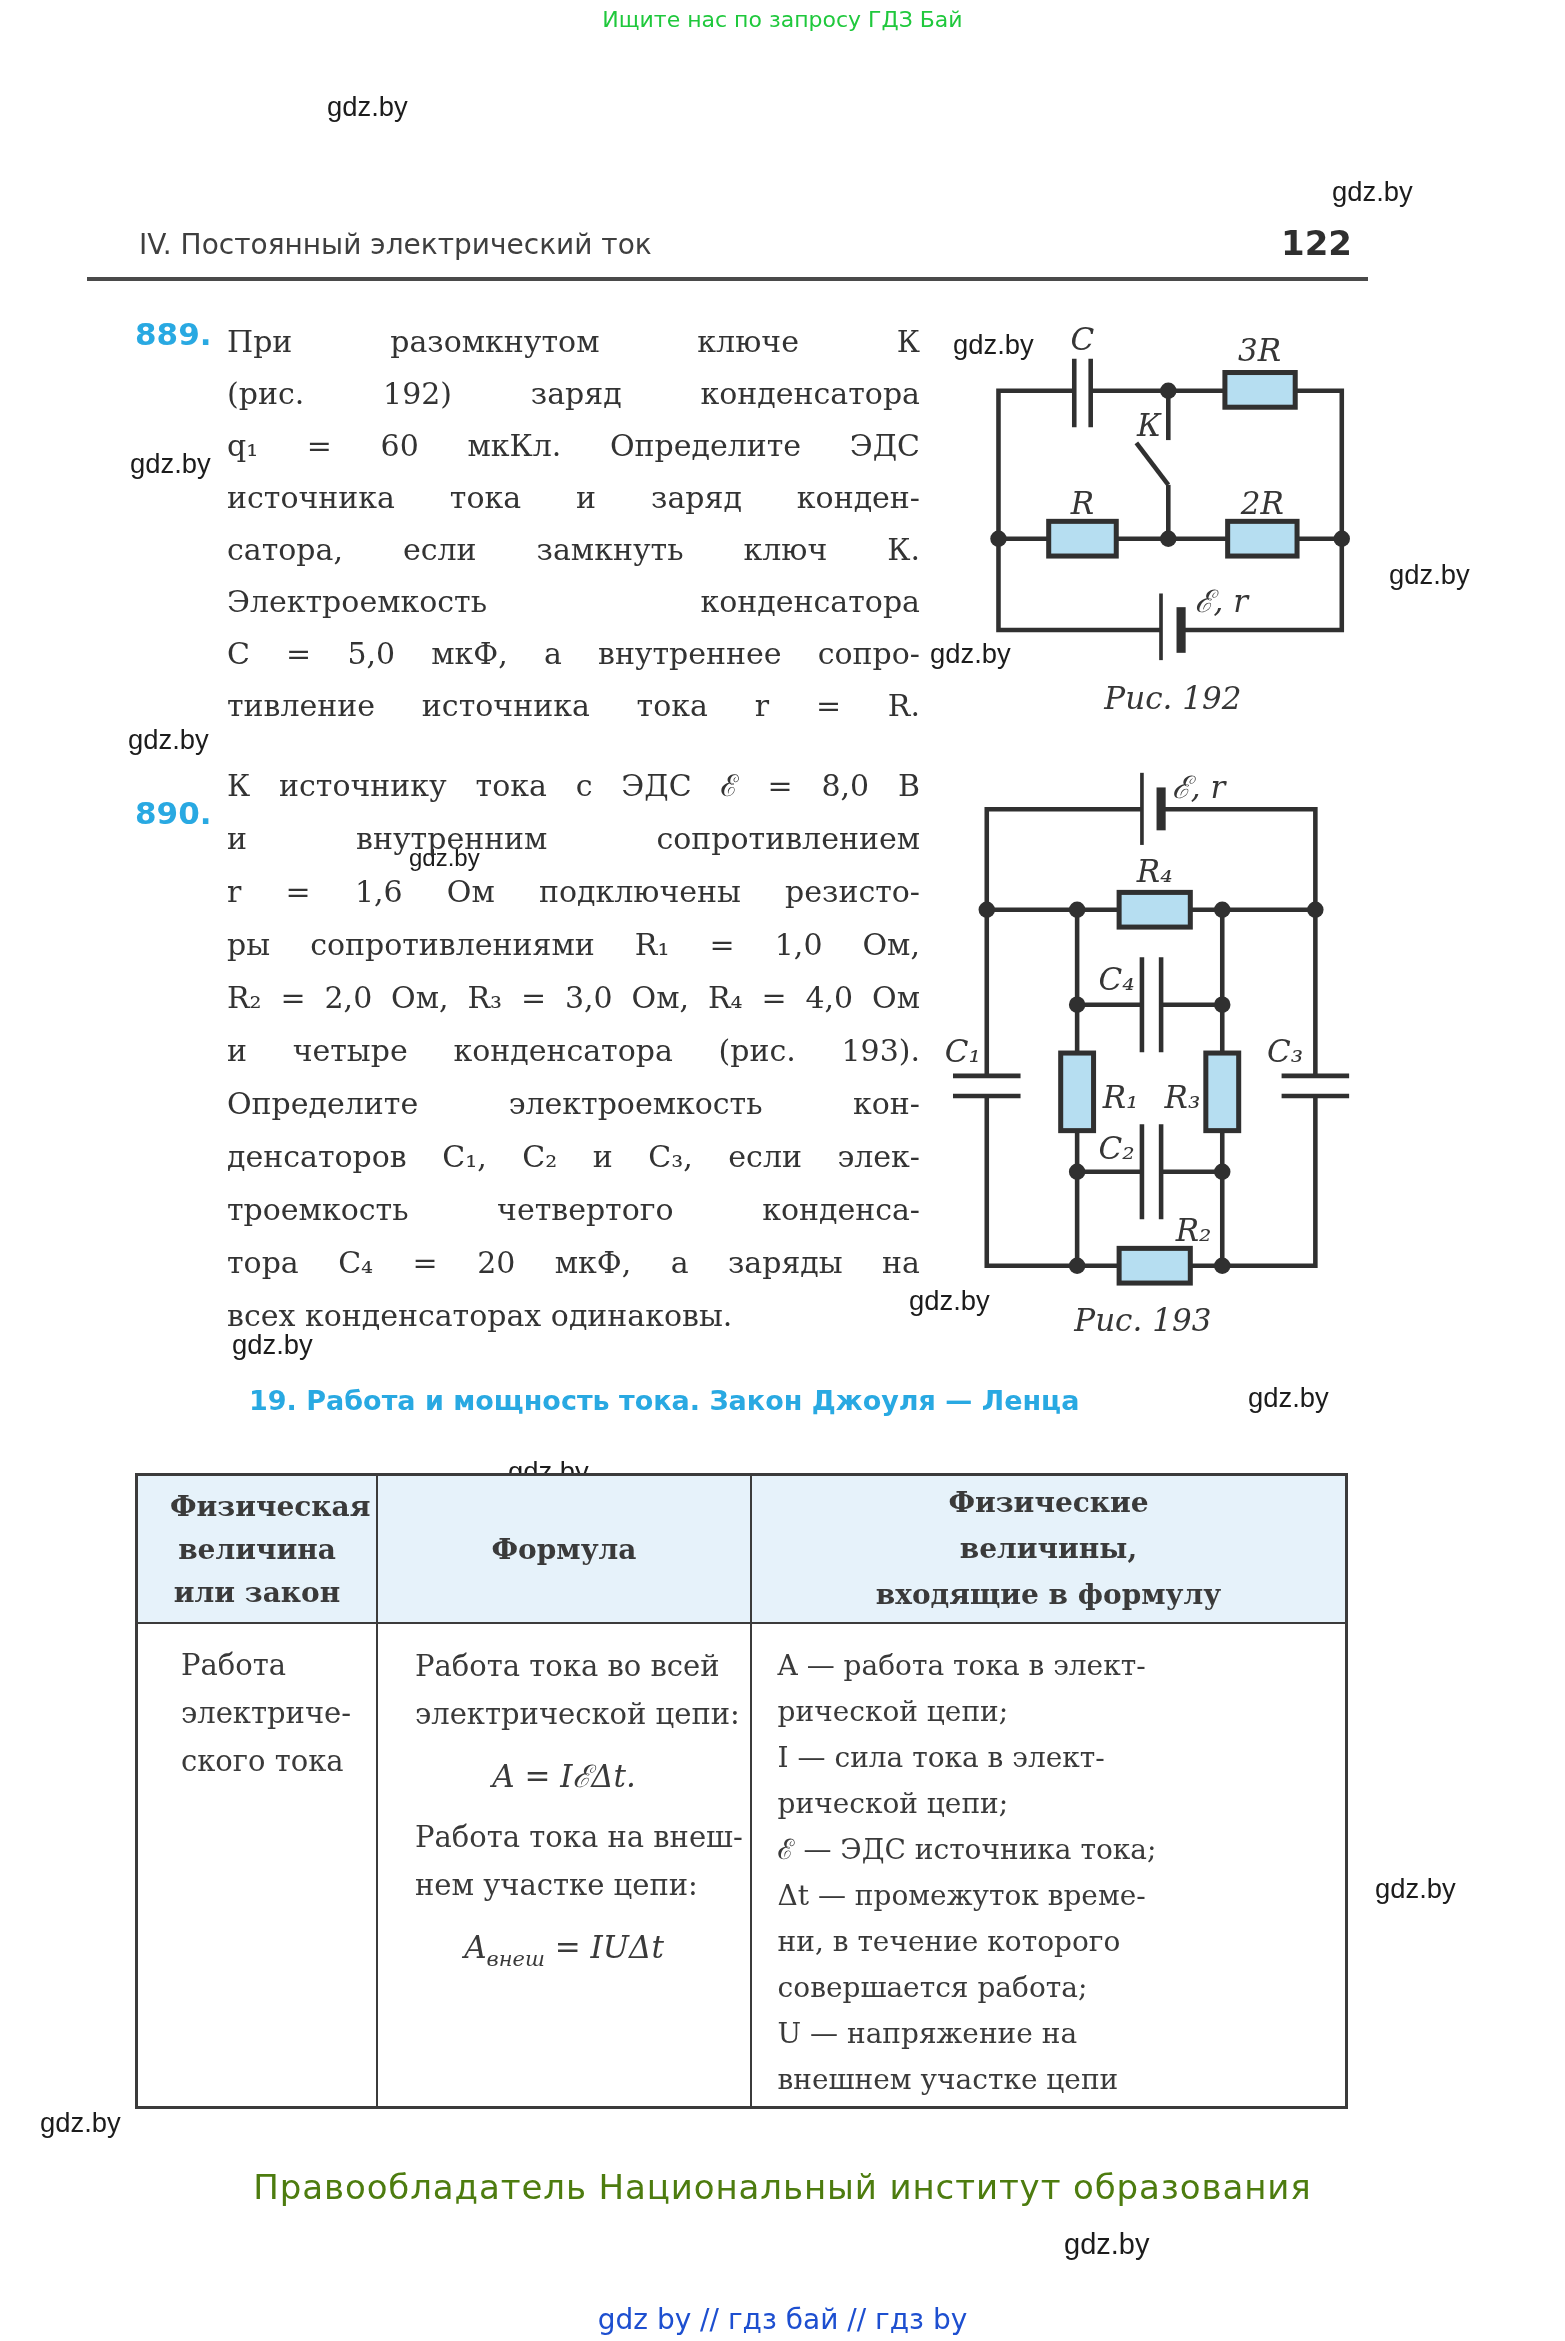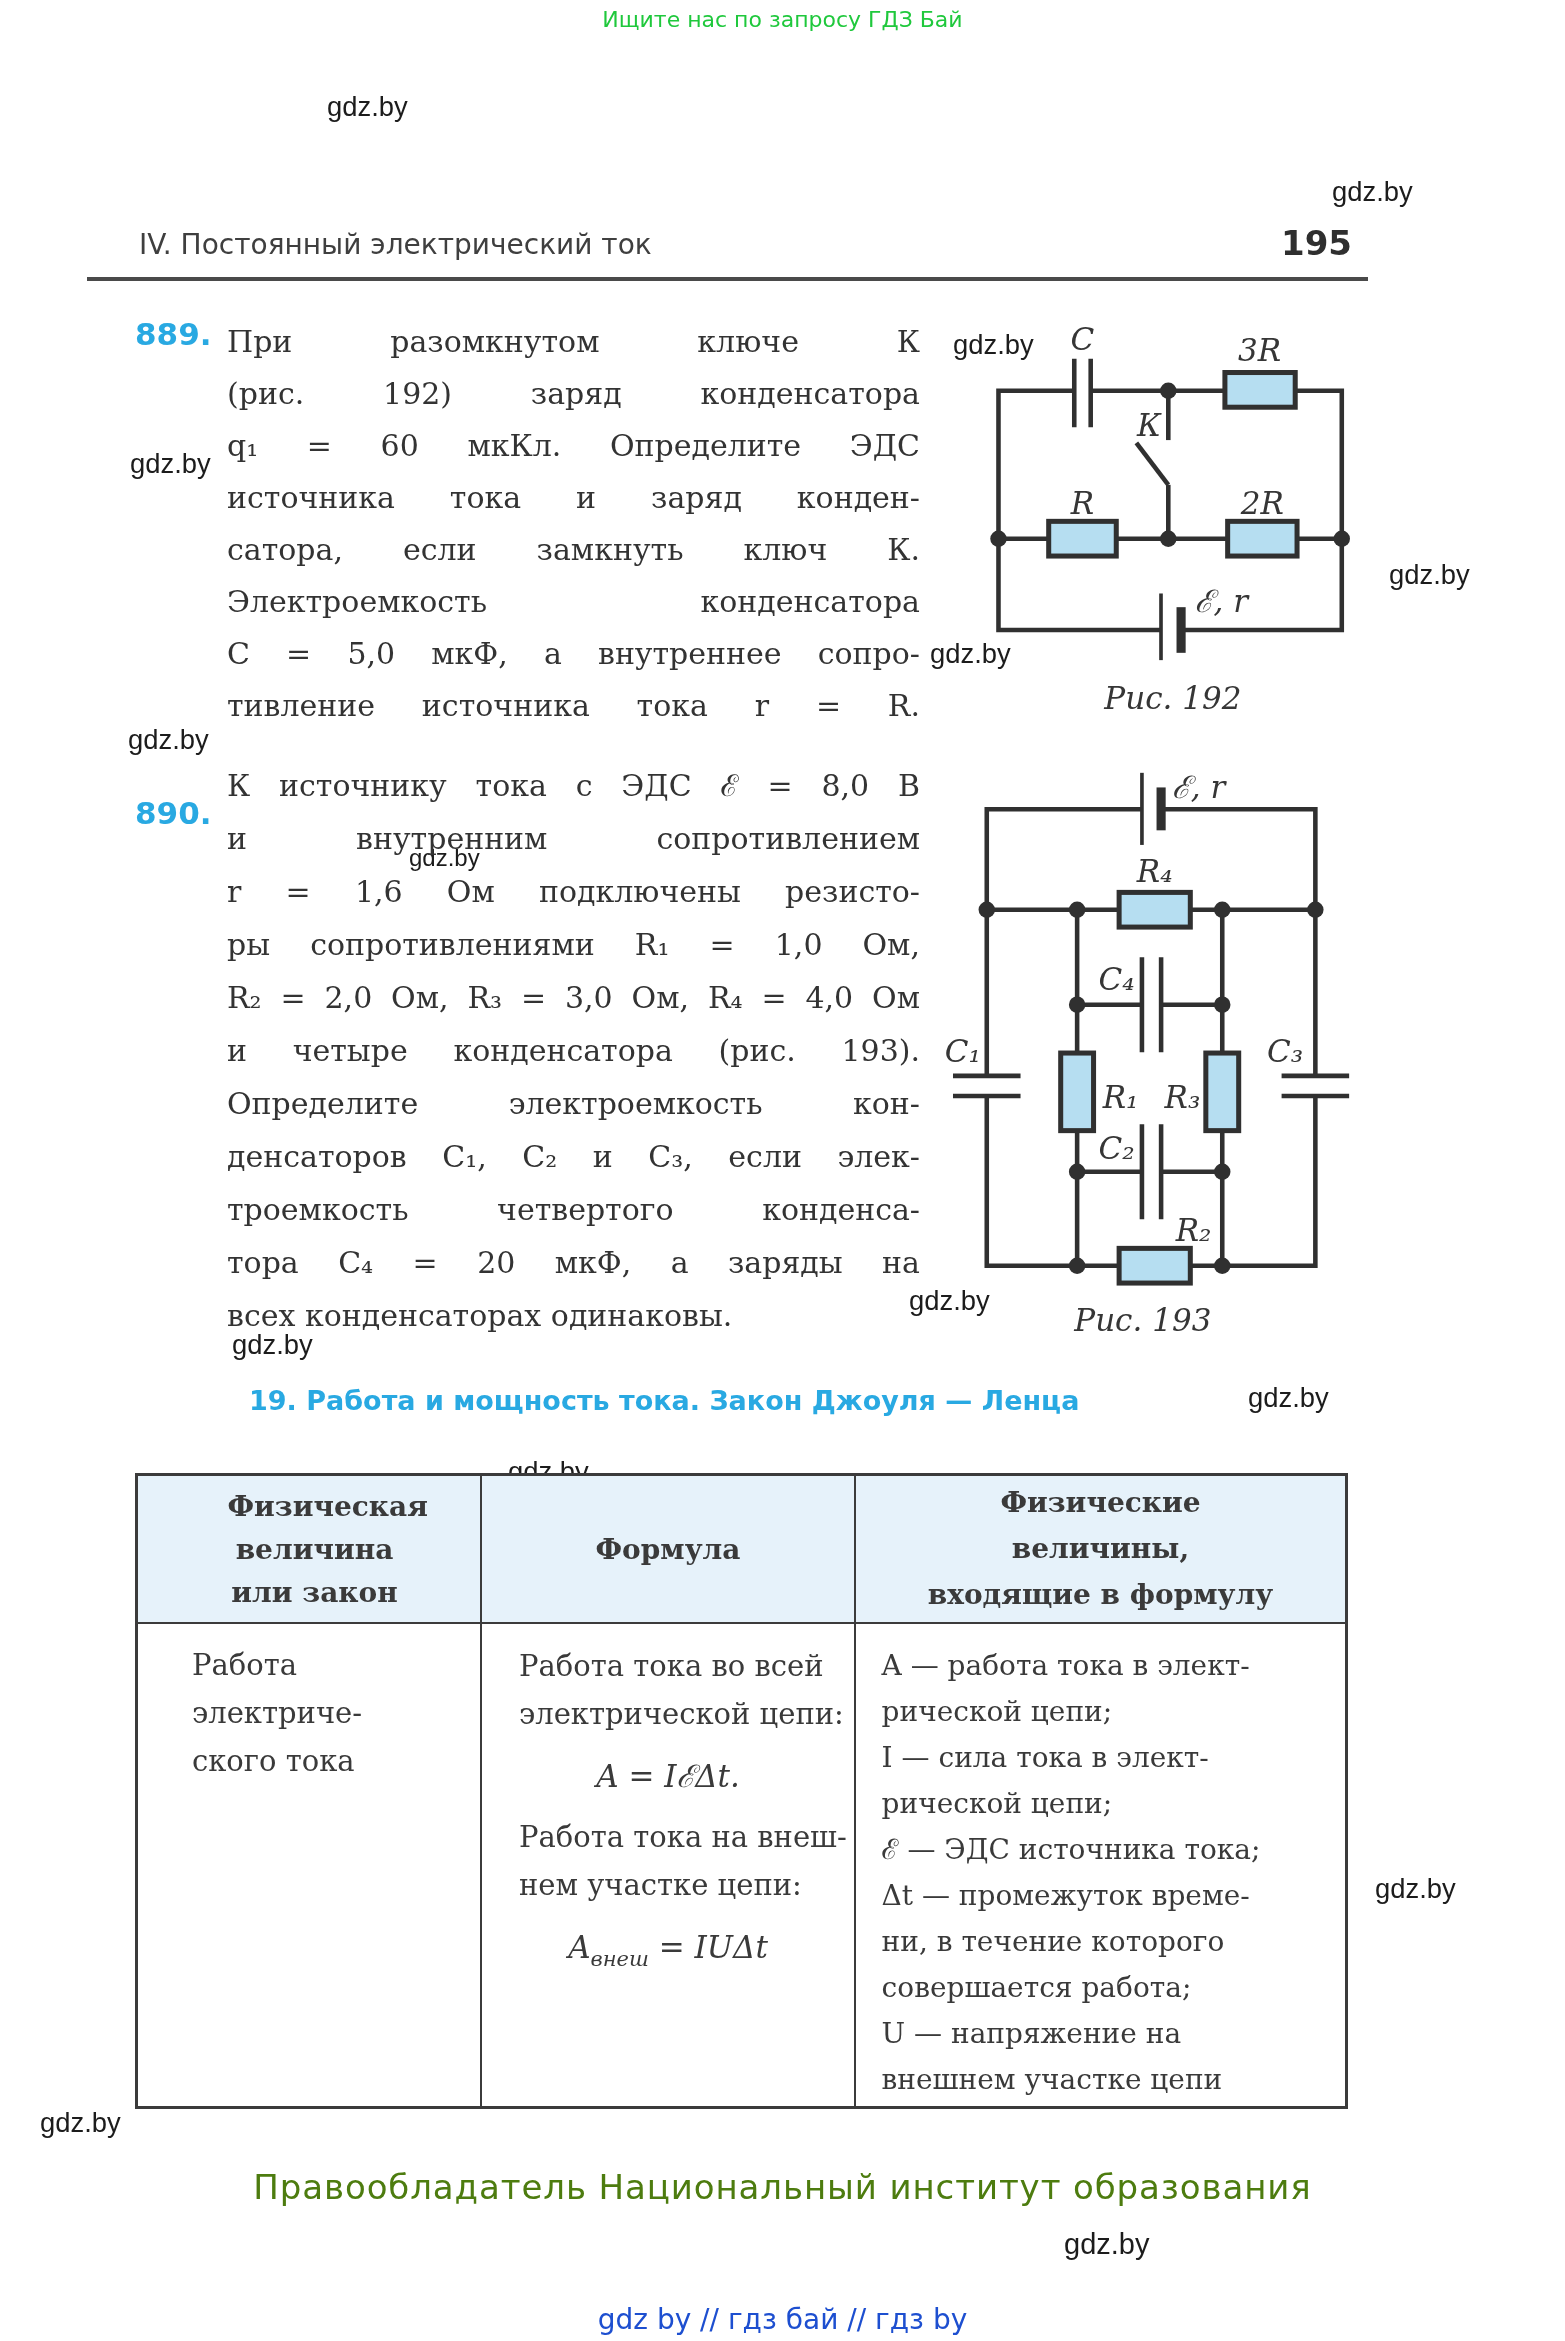--- a/index.html
+++ b/index.html
@@ -49,21 +49,21 @@
   }
   .circuit text.cap { font-size:34px; }
 
   .gtable {
     position:absolute; left:135px; top:1473px; width:1213px; height:636px;
     border:3.7px solid #3b3b3b; box-sizing:border-box; display:flex; flex-direction:column;
     color:#3a3a3a;
   }
   .t-head { display:flex; height:148px; background:#e6f2fa; border-bottom:2.7px solid #3b3b3b; box-sizing:border-box; }
   .t-body { display:flex; flex:1; background:#ffffff; }
-  .c1 { width:333px; border-right:2.7px solid #3b3b3b; box-sizing:border-box;margin-left:11px; }
+  .c1 { width:240px; border-right:2.7px solid #3b3b3b; box-sizing:border-box; }
   .c2 { width:374px; border-right:2.7px solid #3b3b3b; box-sizing:border-box; }
   .c3 { flex:1; }
   .hcell { display:flex; align-items:center; justify-content:center; text-align:center;
            font-weight:bold; font-size:28px; line-height:43px; }
   .hcell .hin { display:inline-block; }
   .h1in { max-width:174px; }
   .h3in { max-width:347px; line-height:46px; }
   .bcell { font-size:29px; }
   .q-lines { padding:17.4px 9.1px 0 43px; line-height:48px; }
   .f-col { padding-top:18.3px; }
@@ -104,21 +104,21 @@
   <span class="wm" style="left:1248px; top:1382px;">gdz.by</span>
   <span class="wm" style="left:508px; top:1456px;">gdz.by</span>
   <span class="wm" style="left:742px; top:1508px;">gdz.by</span>
   <span class="wm" style="left:1255px; top:1703px;">gdz.by</span>
   <span class="wm" style="left:1375px; top:1873px;">gdz.by</span>
   <span class="wm" style="left:541px; top:1961px;">gdz.by</span>
   <span class="wm" style="left:40px; top:2107px;">gdz.by</span>
   <span class="wm big" style="left:1064px; top:2228px;">gdz.by</span>
 
   <div class="chapter">IV. Постоянный электрический ток</div>
-  <div class="pagenum">195</div>
+  <div class="pagenum">122</div>
   <div class="rule"></div>
 
   <span class="prob-num" style="top:316px;">889.</span>
   <div class="prob-lines" style="top:316px;">
     <div class="tline">При разомкнутом ключе К</div>
     <div class="tline">(рис. 192) заряд конденсатора</div>
     <div class="tline">q₁ = 60 мкКл. Определите ЭДС</div>
     <div class="tline">источника тока и заряд конден-</div>
     <div class="tline">сатора, если замкнуть ключ К.</div>
     <div class="tline">Электроемкость конденсатора</div>

